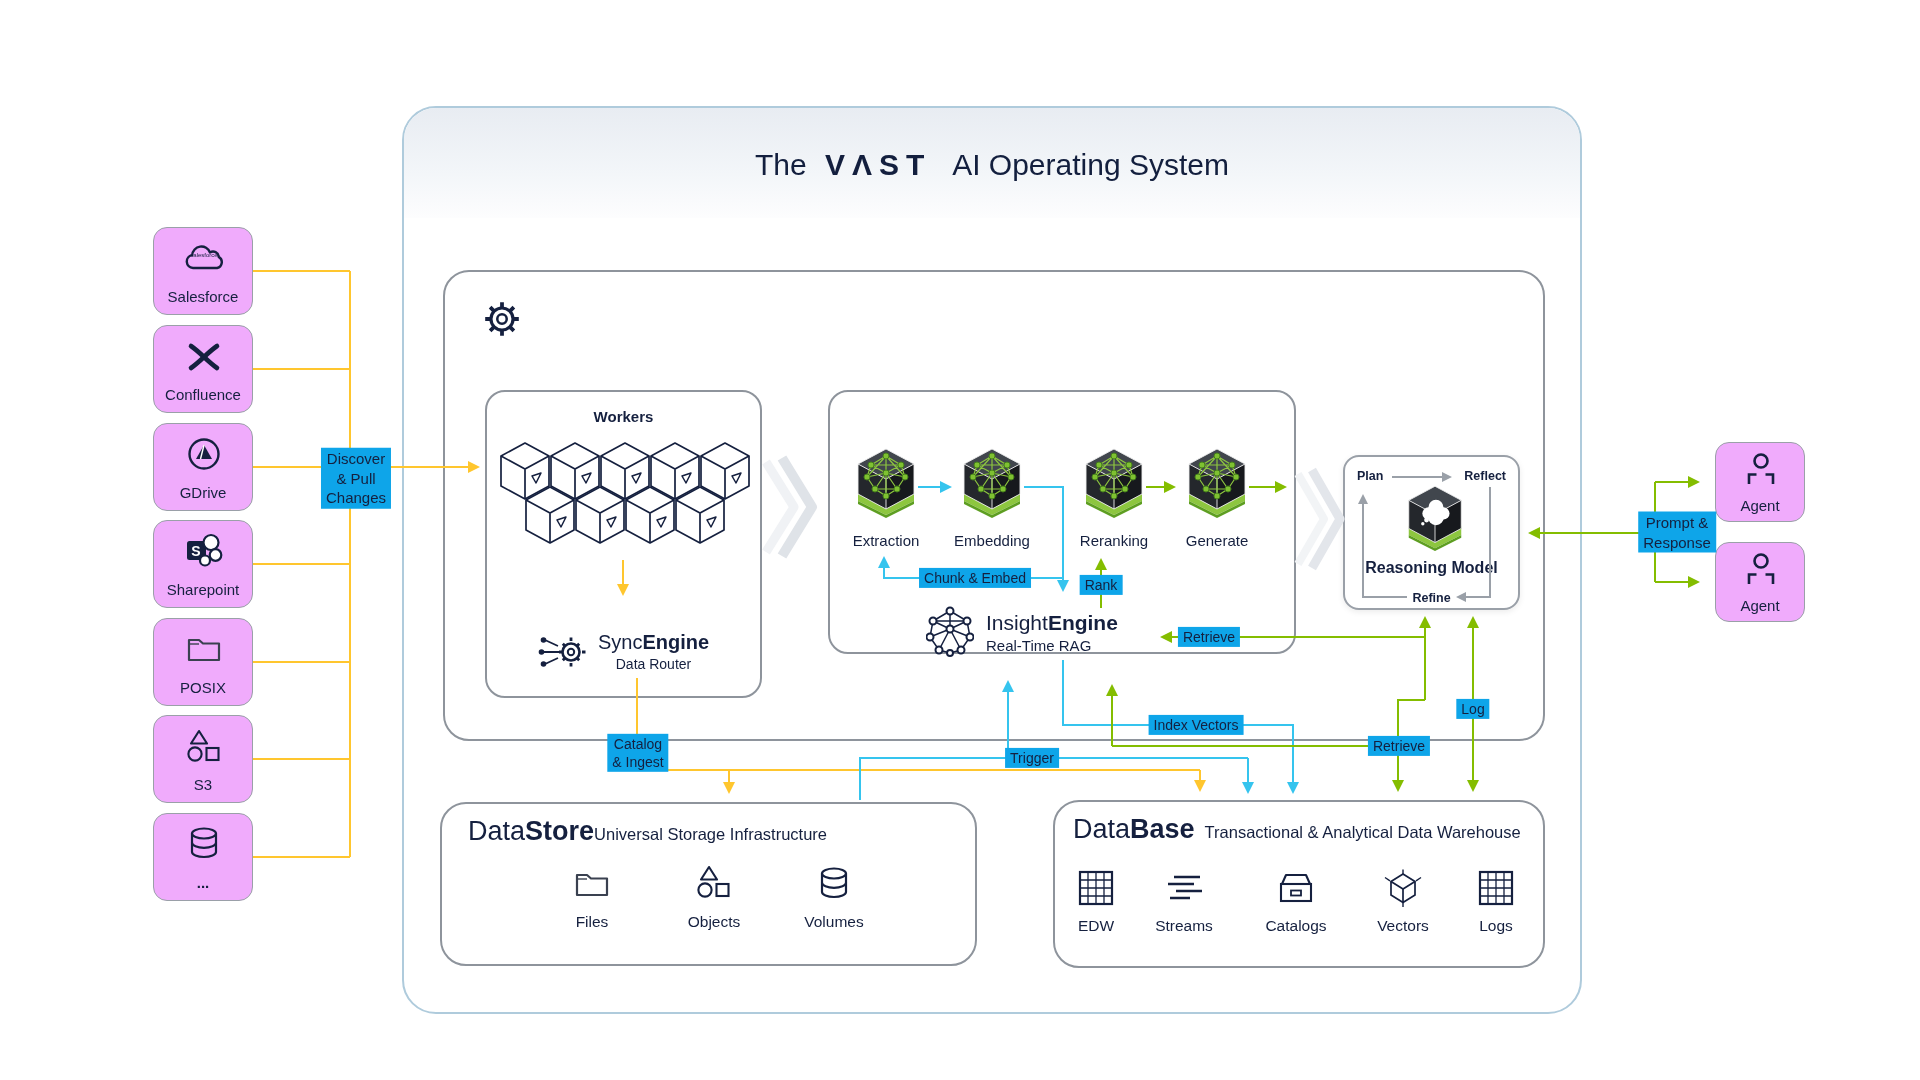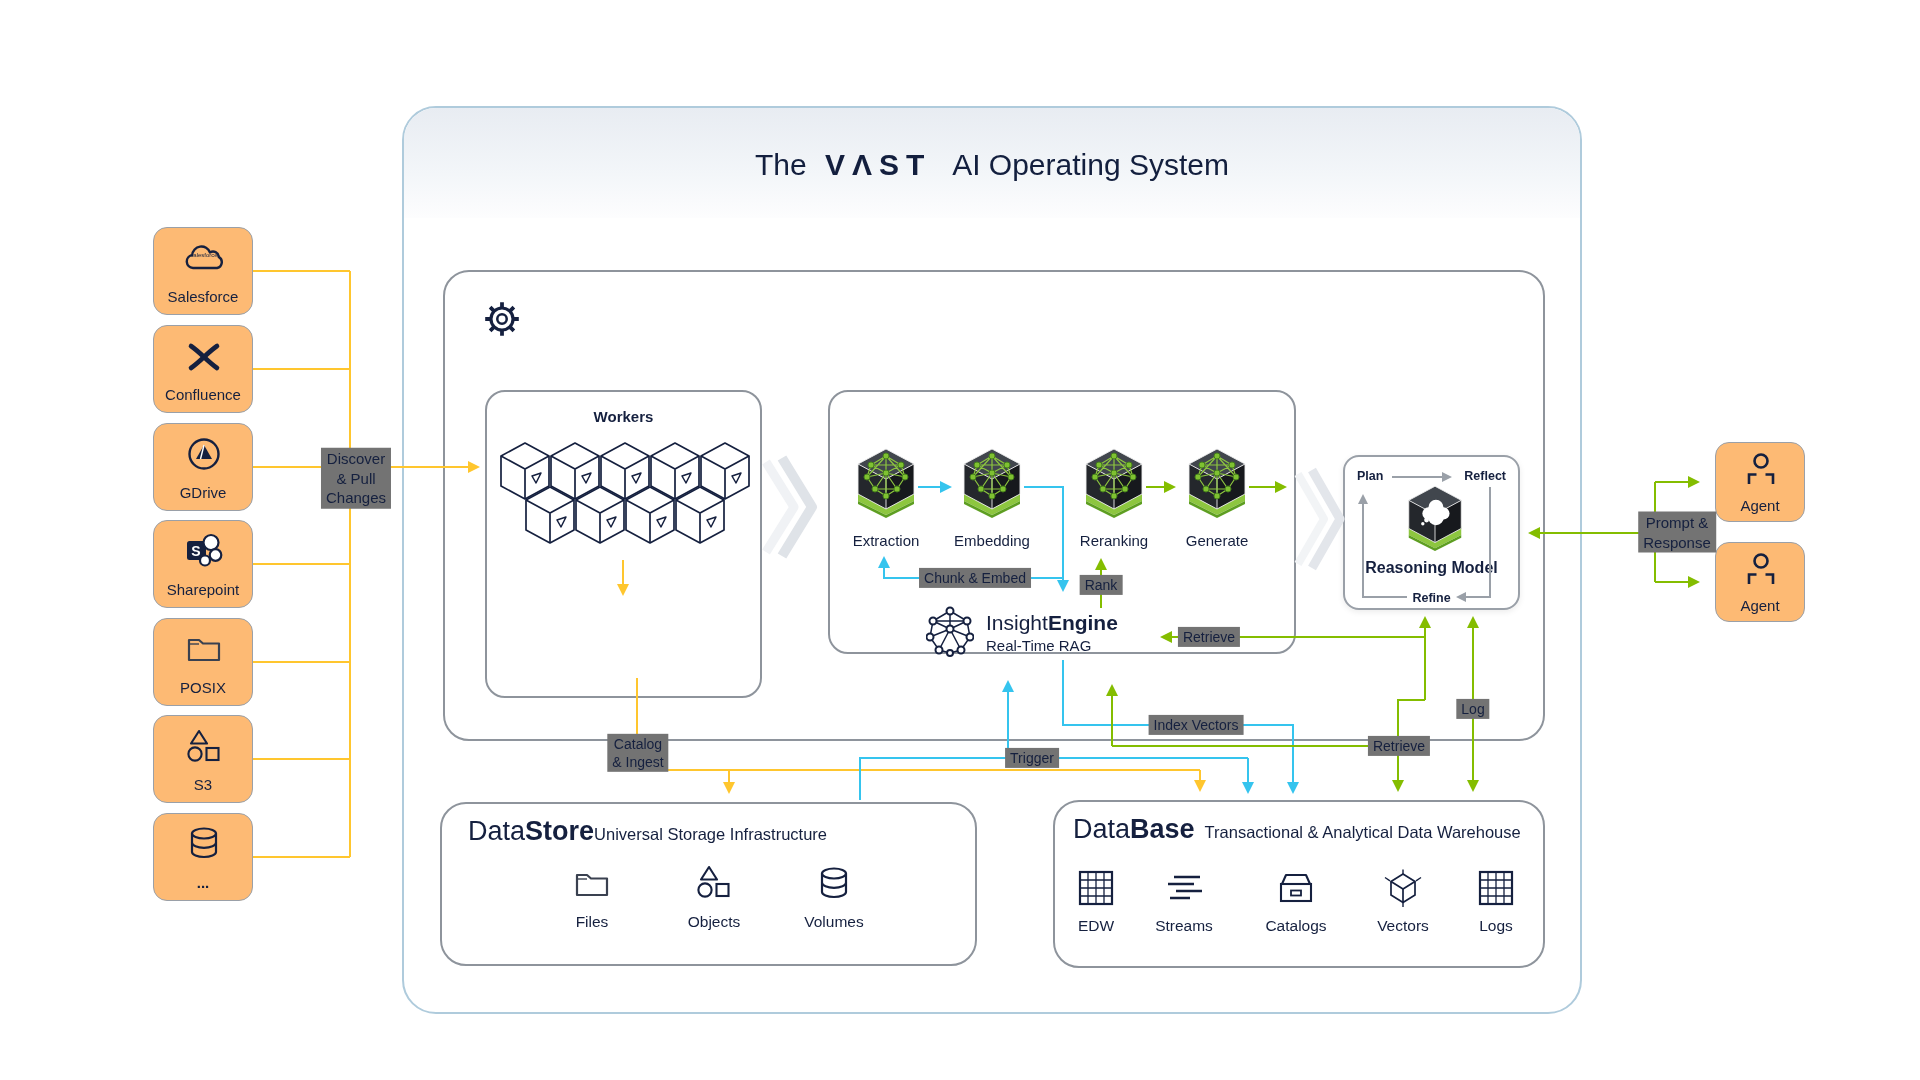--- a/index.html
+++ b/index.html
@@ -1,22 +1,22 @@
 <!DOCTYPE html>
 <html><head>
 <meta charset="utf-8">
 <style>
   html,body{margin:0;padding:0;background:#fff;}
   body{width:1920px;height:1080px;position:relative;overflow:hidden;
        font-family:"Liberation Sans",sans-serif;color:#15203F;}
   .b{position:absolute;box-sizing:border-box;}
   .card{border:2px solid #8E949C;border-radius:22px;background:#fff;}
-  .smallcard{border:1.5px solid #9AA0A8;border-radius:14px;background:#fdba74;}
+  .smallcard{border:1.5px solid #9AA0A8;border-radius:14px;background:#f0abfc;}
   .pre{white-space:pre-line;}
-  .ll{position:absolute;background:#737373;padding:1px 5px;font-size:14px;color:#15203F;
+  .ll{position:absolute;background:#0ea5e9;padding:1px 5px;font-size:14px;color:#15203F;
       text-align:center;transform:translate(-50%,-50%);line-height:1.3;z-index:30;}
   .bold{font-weight:bold;}
   .ctr{text-align:center;}
   svg.ico{display:block;}
   #overlay{position:absolute;left:0;top:0;z-index:20;pointer-events:none;}
   .boxlabel{position:absolute;left:0;right:0;bottom:9px;text-align:center;font-size:15px;}
   .itemcol{position:absolute;width:90px;text-align:center;}
   .itemcol .ilab{font-size:15.5px;margin-top:9px;}
   .engname{font-size:25px;}
   .flowline{stroke-width:2;fill:none;}
@@ -245,20 +245,31 @@
       <use href="#sy-wcube" x="3" y="2" width="50" height="60"></use>
       <use href="#sy-wcube" x="53" y="2" width="50" height="60"></use>
       <use href="#sy-wcube" x="103" y="2" width="50" height="60"></use>
       <use href="#sy-wcube" x="153" y="2" width="50" height="60"></use>
       <use href="#sy-wcube" x="203" y="2" width="50" height="60"></use>
       <use href="#sy-wcube" x="28" y="46" width="50" height="60"></use>
       <use href="#sy-wcube" x="78" y="46" width="50" height="60"></use>
       <use href="#sy-wcube" x="128" y="46" width="50" height="60"></use>
       <use href="#sy-wcube" x="178" y="46" width="50" height="60"></use>
     </svg>
+  </div>
+  <div class="b" style="left:0;right:0;bottom:24px;display:flex;justify-content:center;align-items:center;gap:8px;">
+    <span>
+        <svg class="ico" width="52" height="40">
+          <use href="#sy-syncgear"></use>
+        </svg>
+      </span>
+    <span>
+      <div style="font-size:20px;"><span>Sync</span><span class="bold">Engine</span></div>
+      <div class="ctr" style="font-size:14px;margin-top:2px;">Data Router</div>
+    </span>
   </div>
 </div>
 
 <div class="b card" style="left:828px;top:390px;width:468px;height:264px;border-radius:20px;">
   <div class="b" style="left:24px;top:56px;">
       <svg class="ico" width="64" height="74">
         <use href="#sy-ncube"></use>
       </svg>
     </div>
   <div class="b" style="left:130px;top:56px;">

